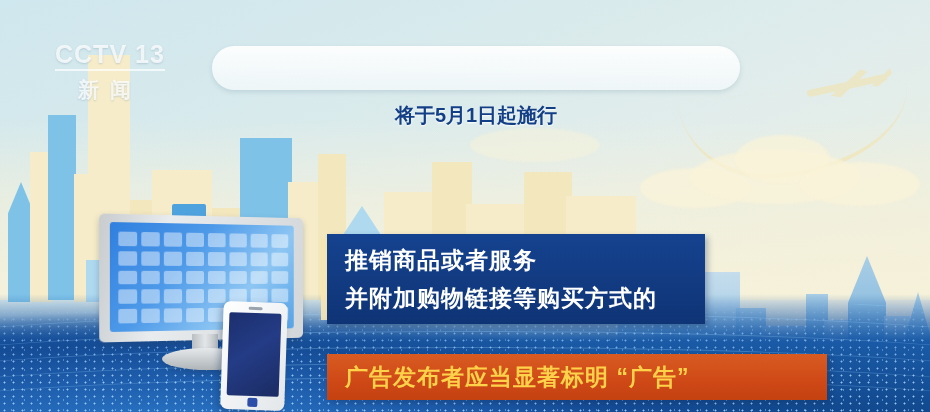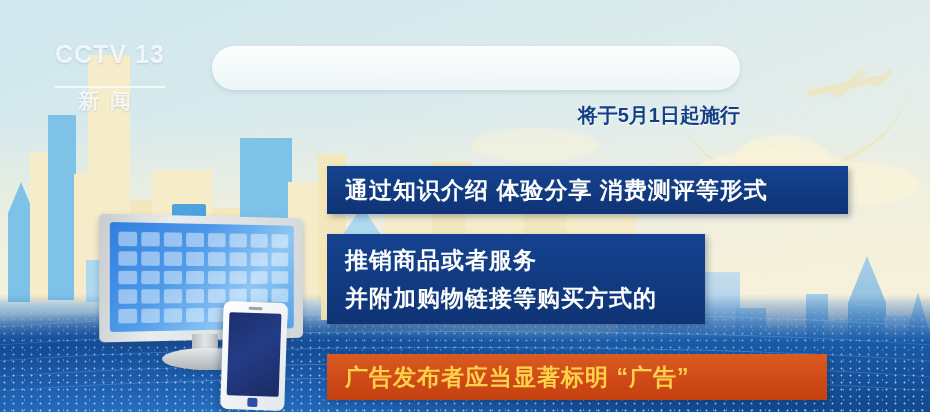--- a/index.html
+++ b/index.html
@@ -104,43 +104,43 @@
     box-shadow:0 2px 5px rgba(70,110,140,.18);
   }
   .title-main{
     position:absolute;left:212px;top:46px;width:528px;height:44px;
     display:flex;align-items:center;justify-content:center;
     font-size:28px;font-weight:bold;letter-spacing:1px;color:#0f3e86;
     text-shadow:0 1px 0 #fff,0 2px 3px rgba(255,255,255,.9);
   }
   .title-sub{
     position:absolute;left:212px;top:102px;width:528px;
-    text-align:right;font-size:20px;font-weight:bold;color:#123f86;
+    text-align:center;font-size:20px;font-weight:bold;color:#123f86;
     text-shadow:0 1px 2px rgba(255,255,255,.95);
   }
 
   
   .banner{position:absolute;display:flex;flex-direction:column;justify-content:center;
     box-shadow:3px 3px 6px rgba(15,40,80,.3);}
   .b-blue{background:linear-gradient(180deg,#15428f 0%,#123b82 50%,#0f3476 100%);
     color:#ffffff;font-weight:bold;}
   .b-orange{background:linear-gradient(180deg,#d95b22 0%,#cf4a17 55%,#c44110 100%);
     color:#ffd24a;font-weight:bold;}
   #banner1{left:327px;top:166px;width:521px;height:48px;padding:0 18px;box-sizing:border-box;font-size:23px;letter-spacing:1px;}
   #banner2{left:327px;top:234px;width:378px;height:90px;padding:6px 18px;box-sizing:border-box;font-size:23px;letter-spacing:1px;}
   #banner2 .ln{line-height:38px;}
   #banner3{left:327px;top:354px;width:500px;height:46px;padding:0 18px;box-sizing:border-box;font-size:23px;letter-spacing:1px;}
   .edge{position:absolute;left:-6px;top:4px;width:6px;bottom:4px;background:#f5e6b2;opacity:.9;}
 
   
   .cctv-logo{position:absolute;left:55px;top:40px;color:rgba(255,255,255,.78);
     text-shadow:0 1px 2px rgba(120,150,170,.35);}
   .cctv-logo .top{font-size:25px;font-weight:bold;letter-spacing:1px;line-height:28px;
-    border-bottom:2px solid rgba(255,255,255,.7);padding-bottom:18px;display:inline-block;}
-  .cctv-logo .bot{font-size:21px;font-weight:bold;letter-spacing:11px;text-align:center;line-height:26px;margin-top:0;}
+    border-bottom:2px solid rgba(255,255,255,.7);padding-bottom:1px;display:inline-block;}
+  .cctv-logo .bot{font-size:21px;font-weight:bold;letter-spacing:11px;text-align:center;line-height:26px;margin-top:6px;}
   .cctv-com{position:absolute;right:42px;top:44px;text-align:right;color:rgba(255,255,255,.62);}
   .cctv-com .cn{font-size:13px;letter-spacing:2px;line-height:14px;}
   .cctv-com .en{font-size:27px;font-weight:bold;letter-spacing:0px;line-height:28px;}
 </style>
 </head>
 <body>
 
 <div id="stage">
 
   <div class="sky"></div>
@@ -264,24 +264,20 @@
 
   <div class="cctv-logo">
     <div class="top">CCTV 13</div>
     <div class="bot">新闻</div>
   </div>
 
 
   <div class="title-pill"></div>
   <div class="title-sub">将于5月1日起施行</div>
 
-  <div class="banner b-blue" id="banner1">
-    <div class="edge"></div>
-    <div>通过知识介绍  体验分享  消费测评等形式</div>
-  </div>
 
   <div class="banner b-orange" id="banner3">
     <div>广告发布者应当显著标明  “广告”</div>
   </div>
 
   <div class="banner b-blue" id="banner2">
     <div class="edge"></div>
     <div class="ln">推销商品或者服务</div>
     <div class="ln">并附加购物链接等购买方式的</div>
   </div>

